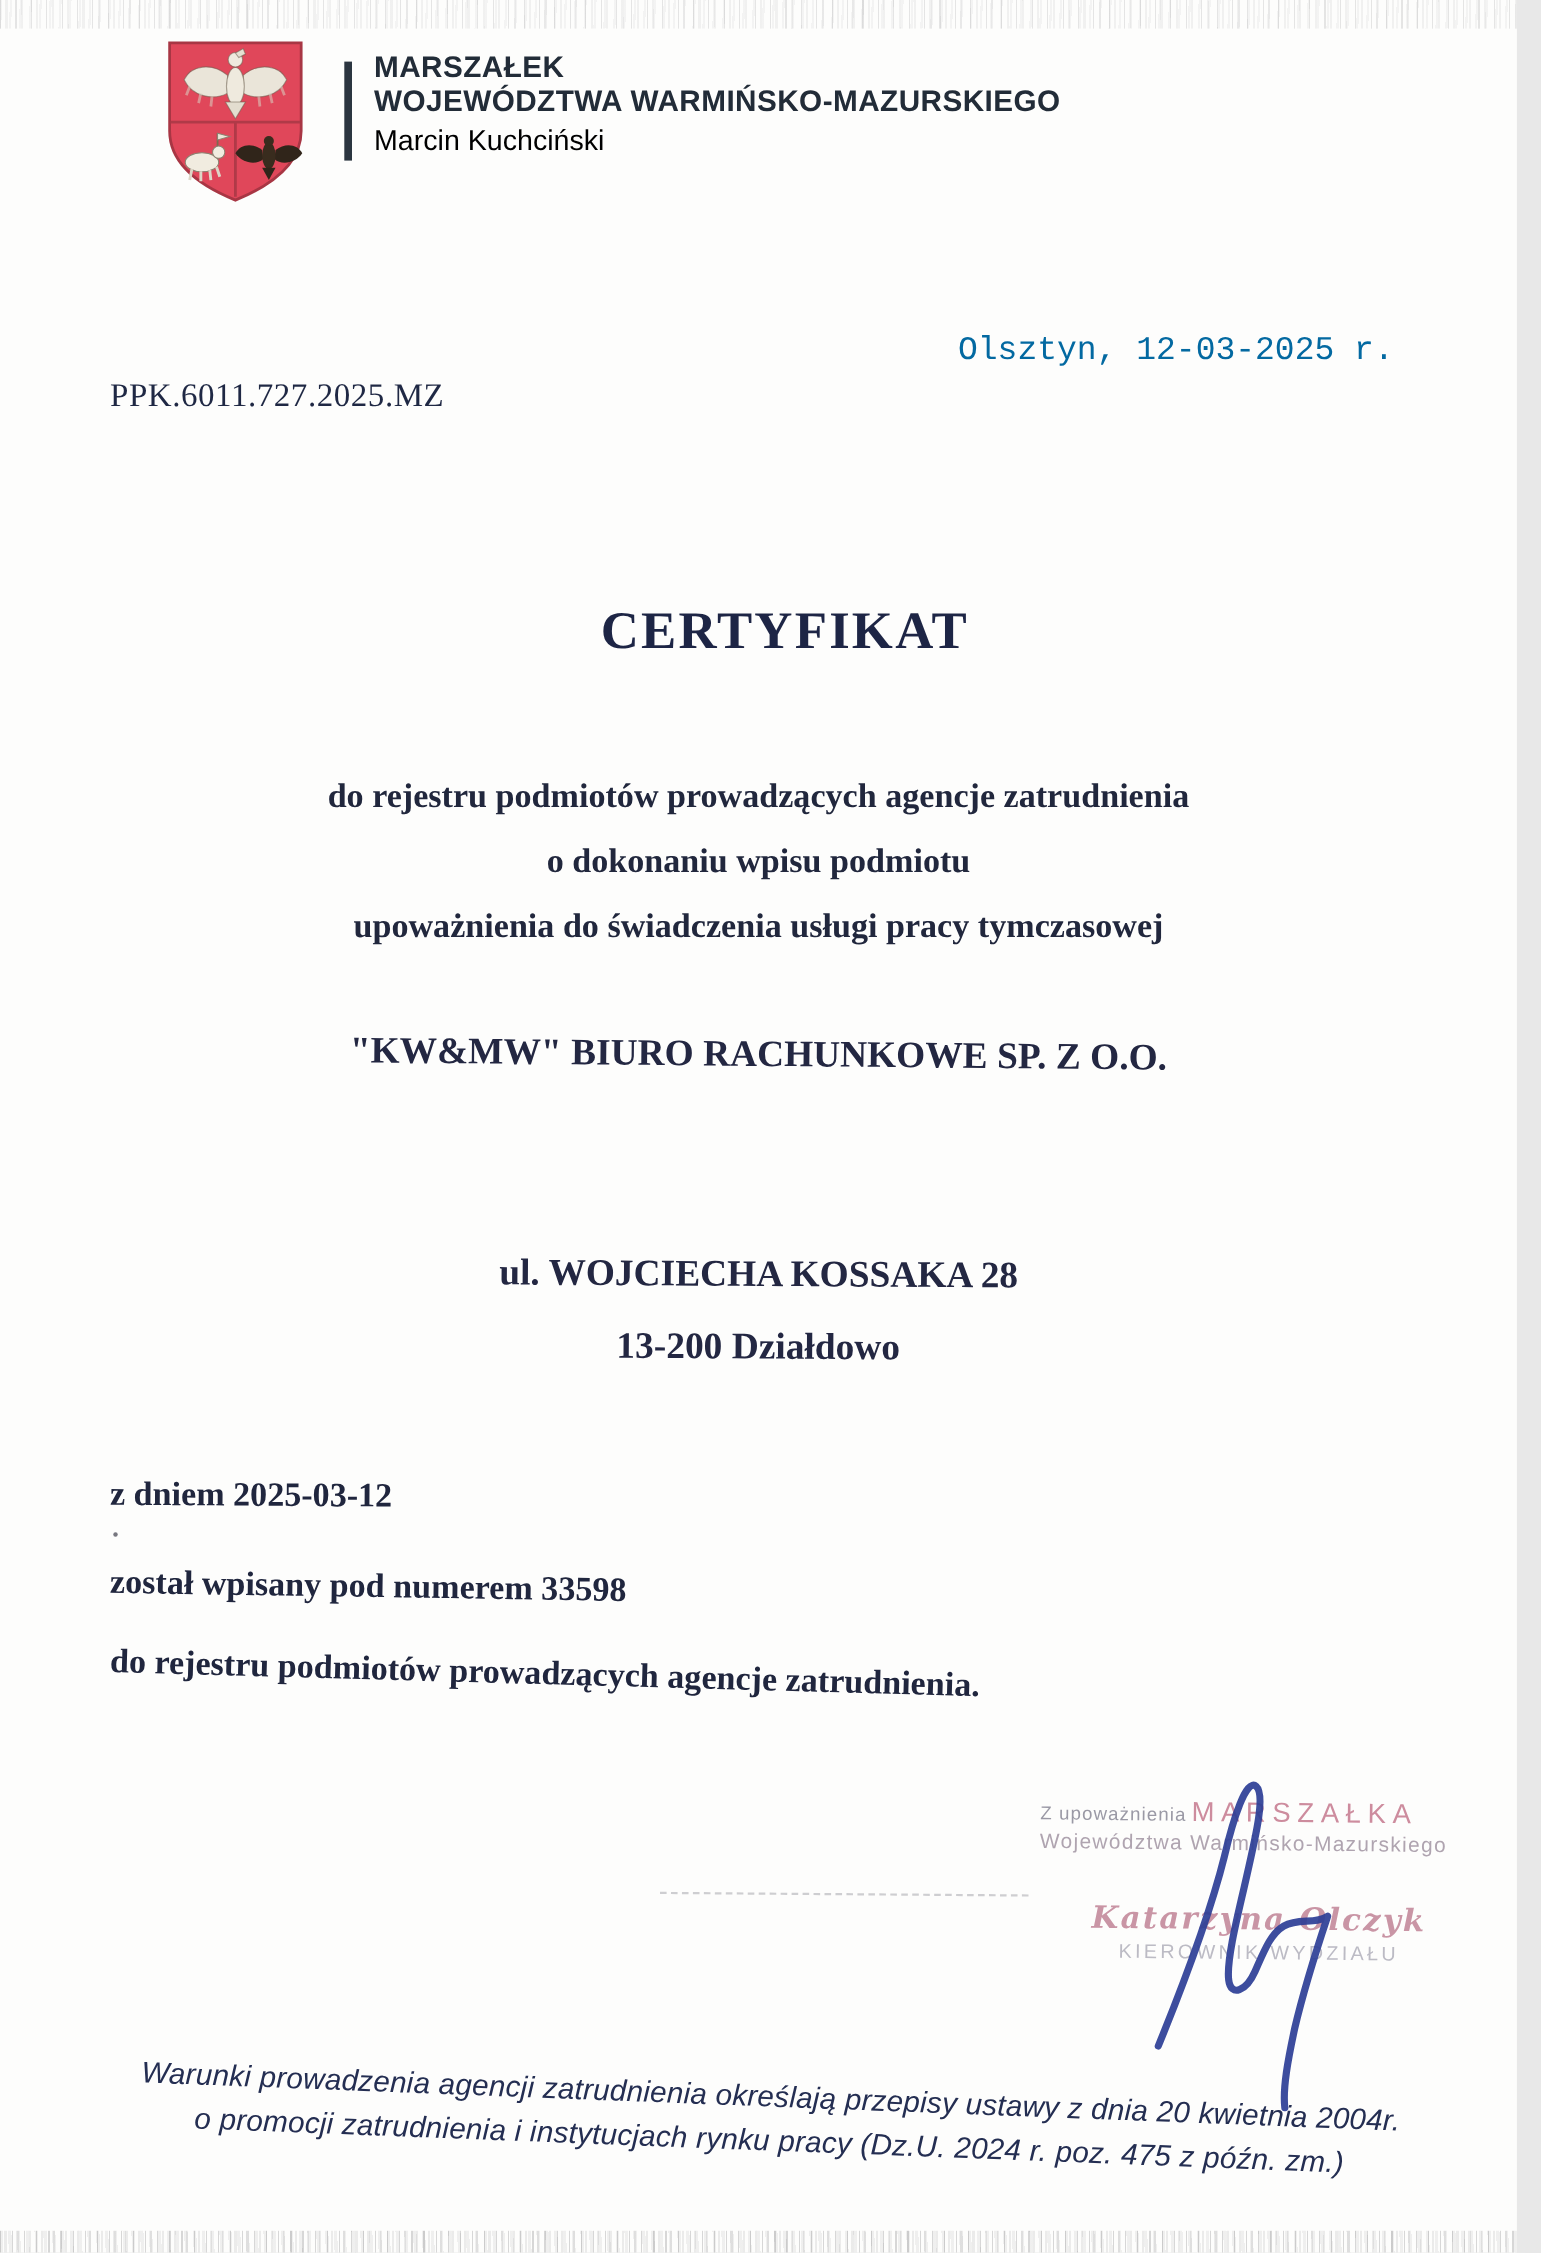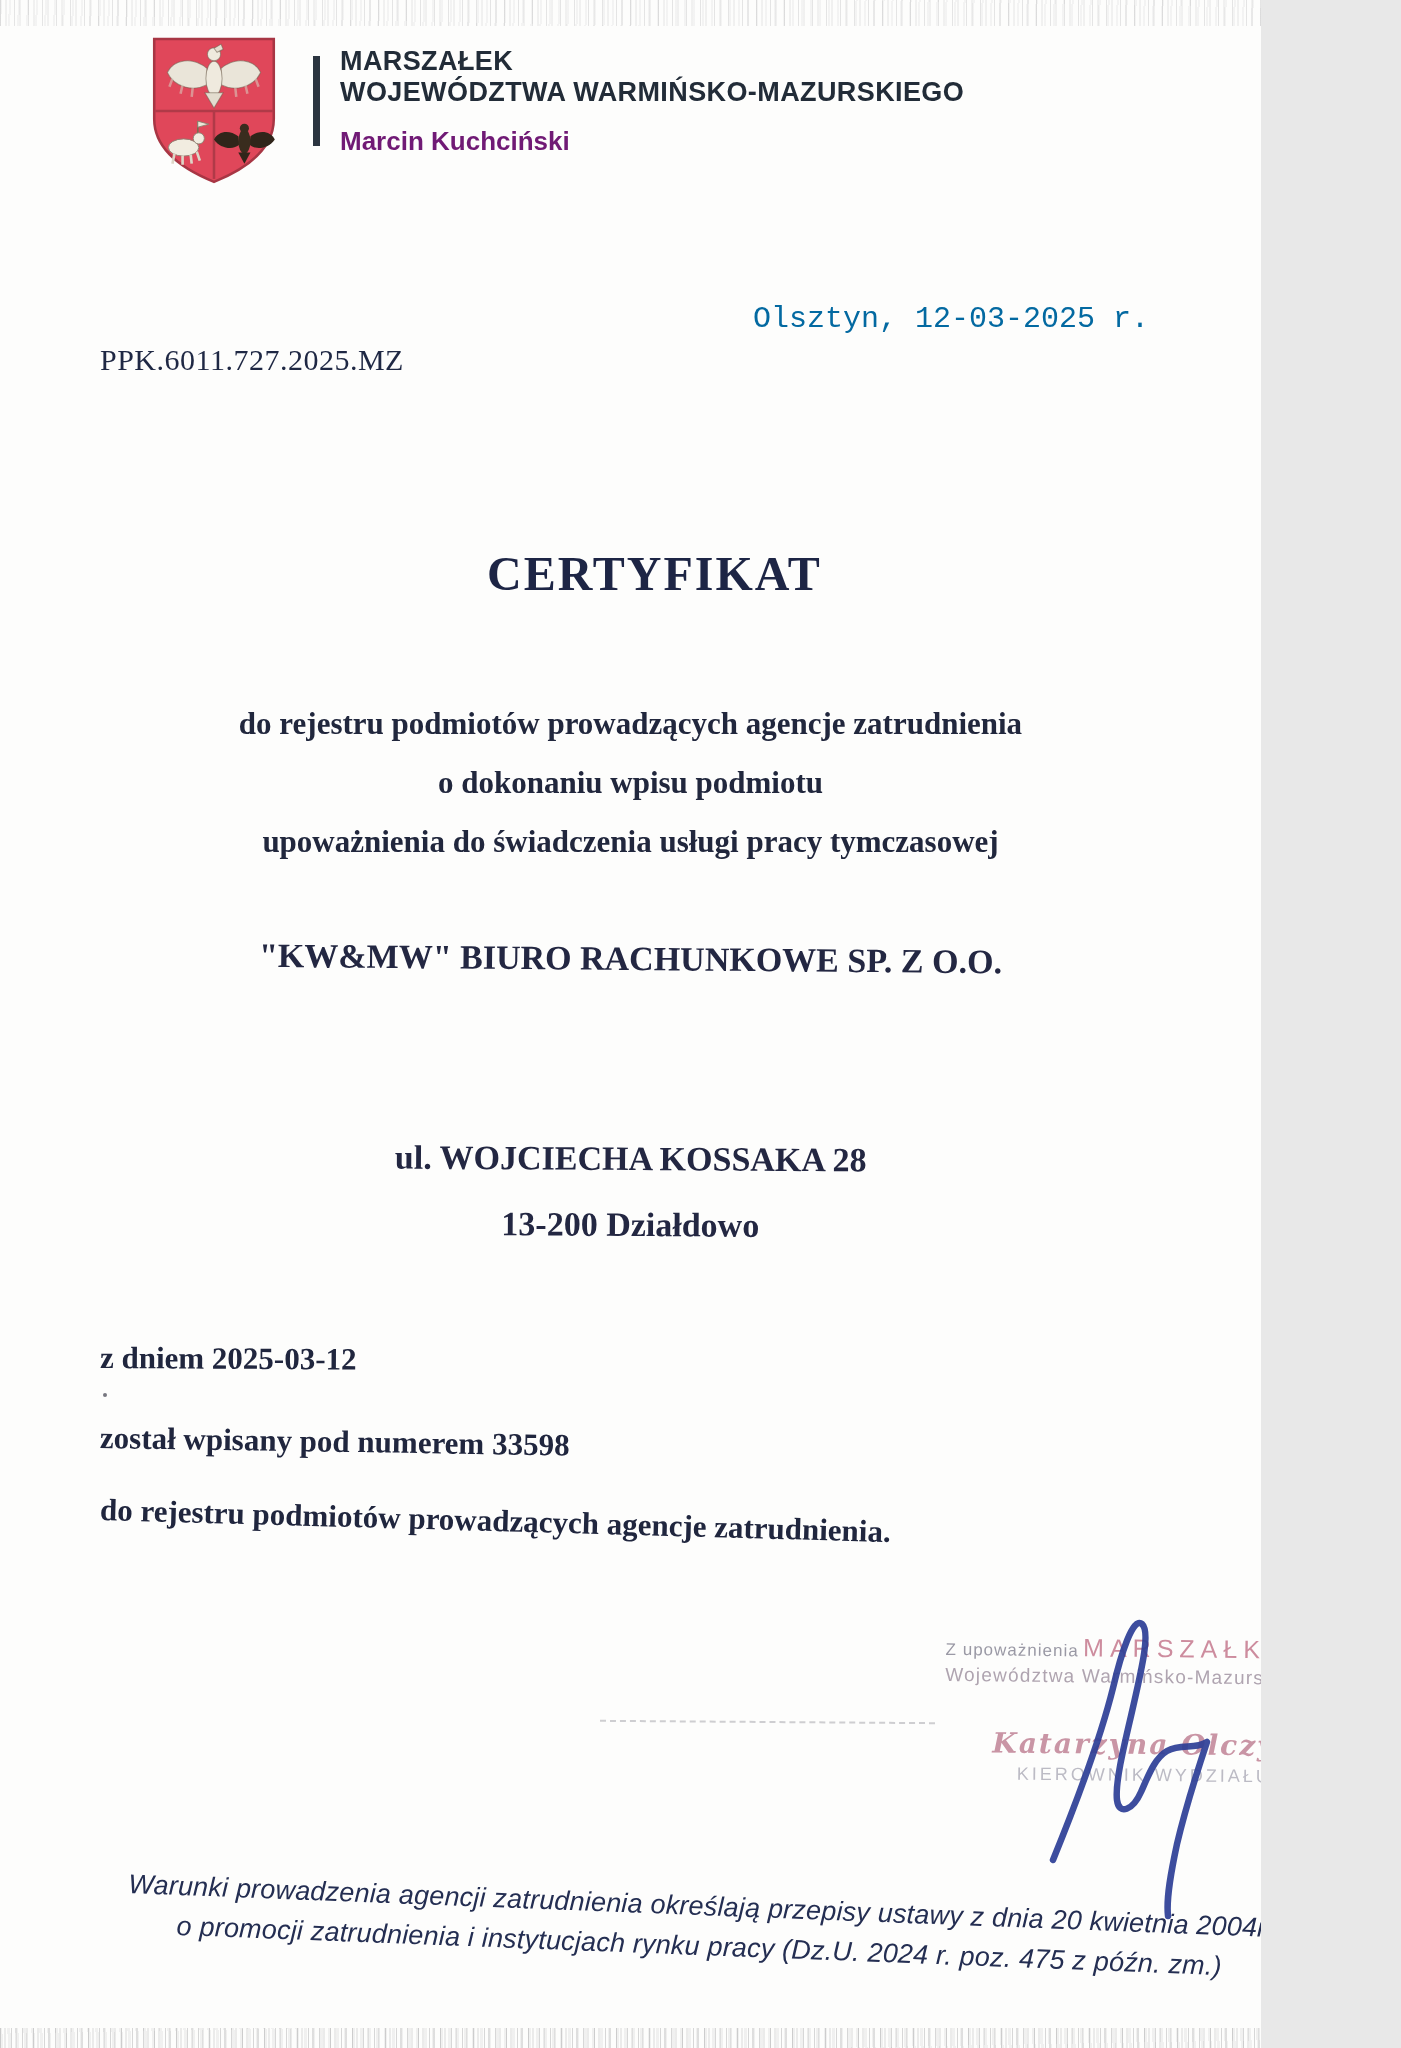--- a/index.html
+++ b/index.html
@@ -1,18 +1,18 @@
 <!DOCTYPE html>
 <html><head>
 <meta charset="utf-8">
 <style>
   html,body{margin:0;padding:0;background:#e8e8e8;}
   .page{
     position:relative;
-    width:1261px;height:2048px;
+    width:1379px;height:2048px;
     background:#fdfdfc;
     overflow:hidden;
     font-family:"Liberation Serif", serif;
     color:#232a44;
   }
   
   .noise-top{
     position:absolute;top:0;left:0;width:100%;height:26px;
     background:
       repeating-linear-gradient(90deg, rgba(60,60,66,.16) 0 1px, transparent 1px 5px, rgba(60,60,66,.08) 5px 7px, transparent 7px 14px),
@@ -29,21 +29,21 @@
   
   .crest{position:absolute;left:148px;top:34px;}
   .crest svg{filter:blur(.45px);}
   .hdr-bar{position:absolute;left:313px;top:56px;width:7px;height:90px;background:#2b3540;}
   .hdr-text{
     position:absolute;left:340px;top:46px;
     font-family:"Liberation Sans", sans-serif;
     color:#222c38;line-height:31px;
   }
   .hdr-text .l1,.hdr-text .l2{font-size:27px;font-weight:700;letter-spacing:.4px;}
-  .hdr-text .l3{font-size:26px;font-weight:700;color:#701a75;margin-top:18px;}
+  .hdr-text .l3{font-size:26px;font-weight:400;color:#000000;margin-top:4px;}
   
   .ref-left{position:absolute;left:100px;top:306px;font-size:30px;color:#1f2844;letter-spacing:.5px;margin-top:37px;}
   .ref-right{position:absolute;right:112px;top:302px;font-size:30px;color:#0369a1;font-family:Liberation Mono, monospace;}
   
   .title{
     position:absolute;left:0;top:546px;width:100%;
     text-align:center;font-size:48px;font-weight:700;
     letter-spacing:2px;color:#1d2545;margin-left:24px;
   }
   

